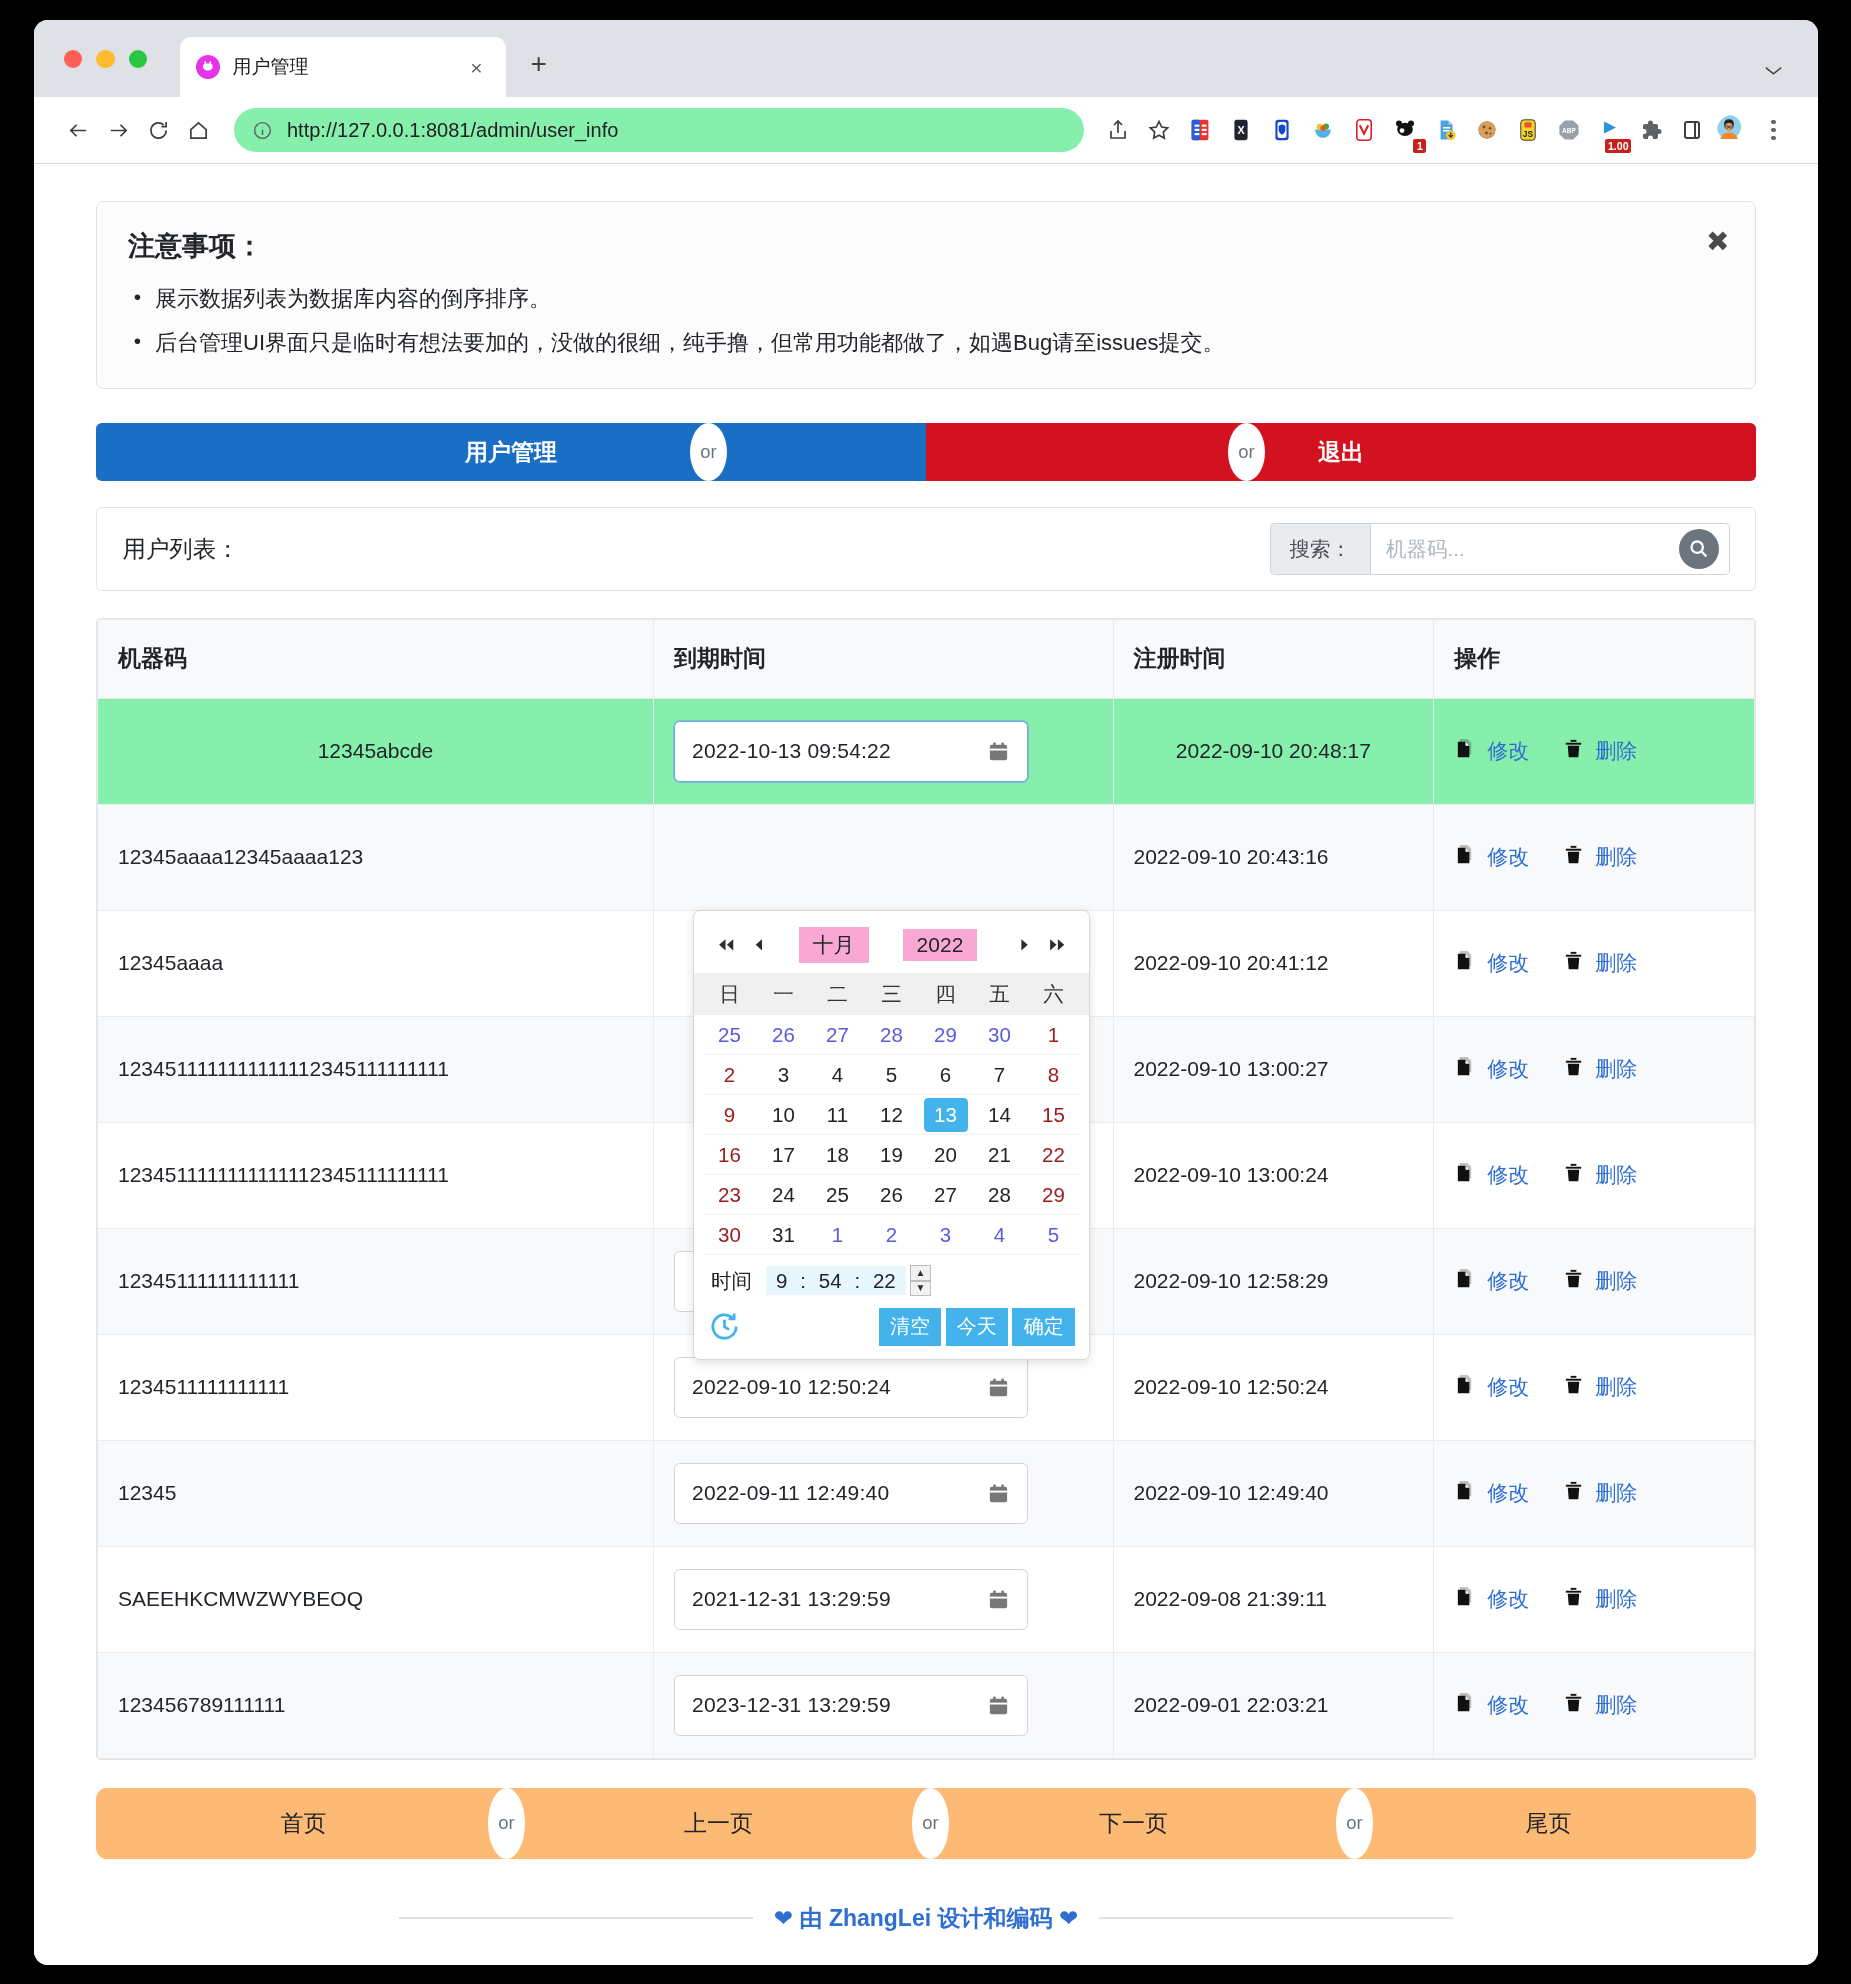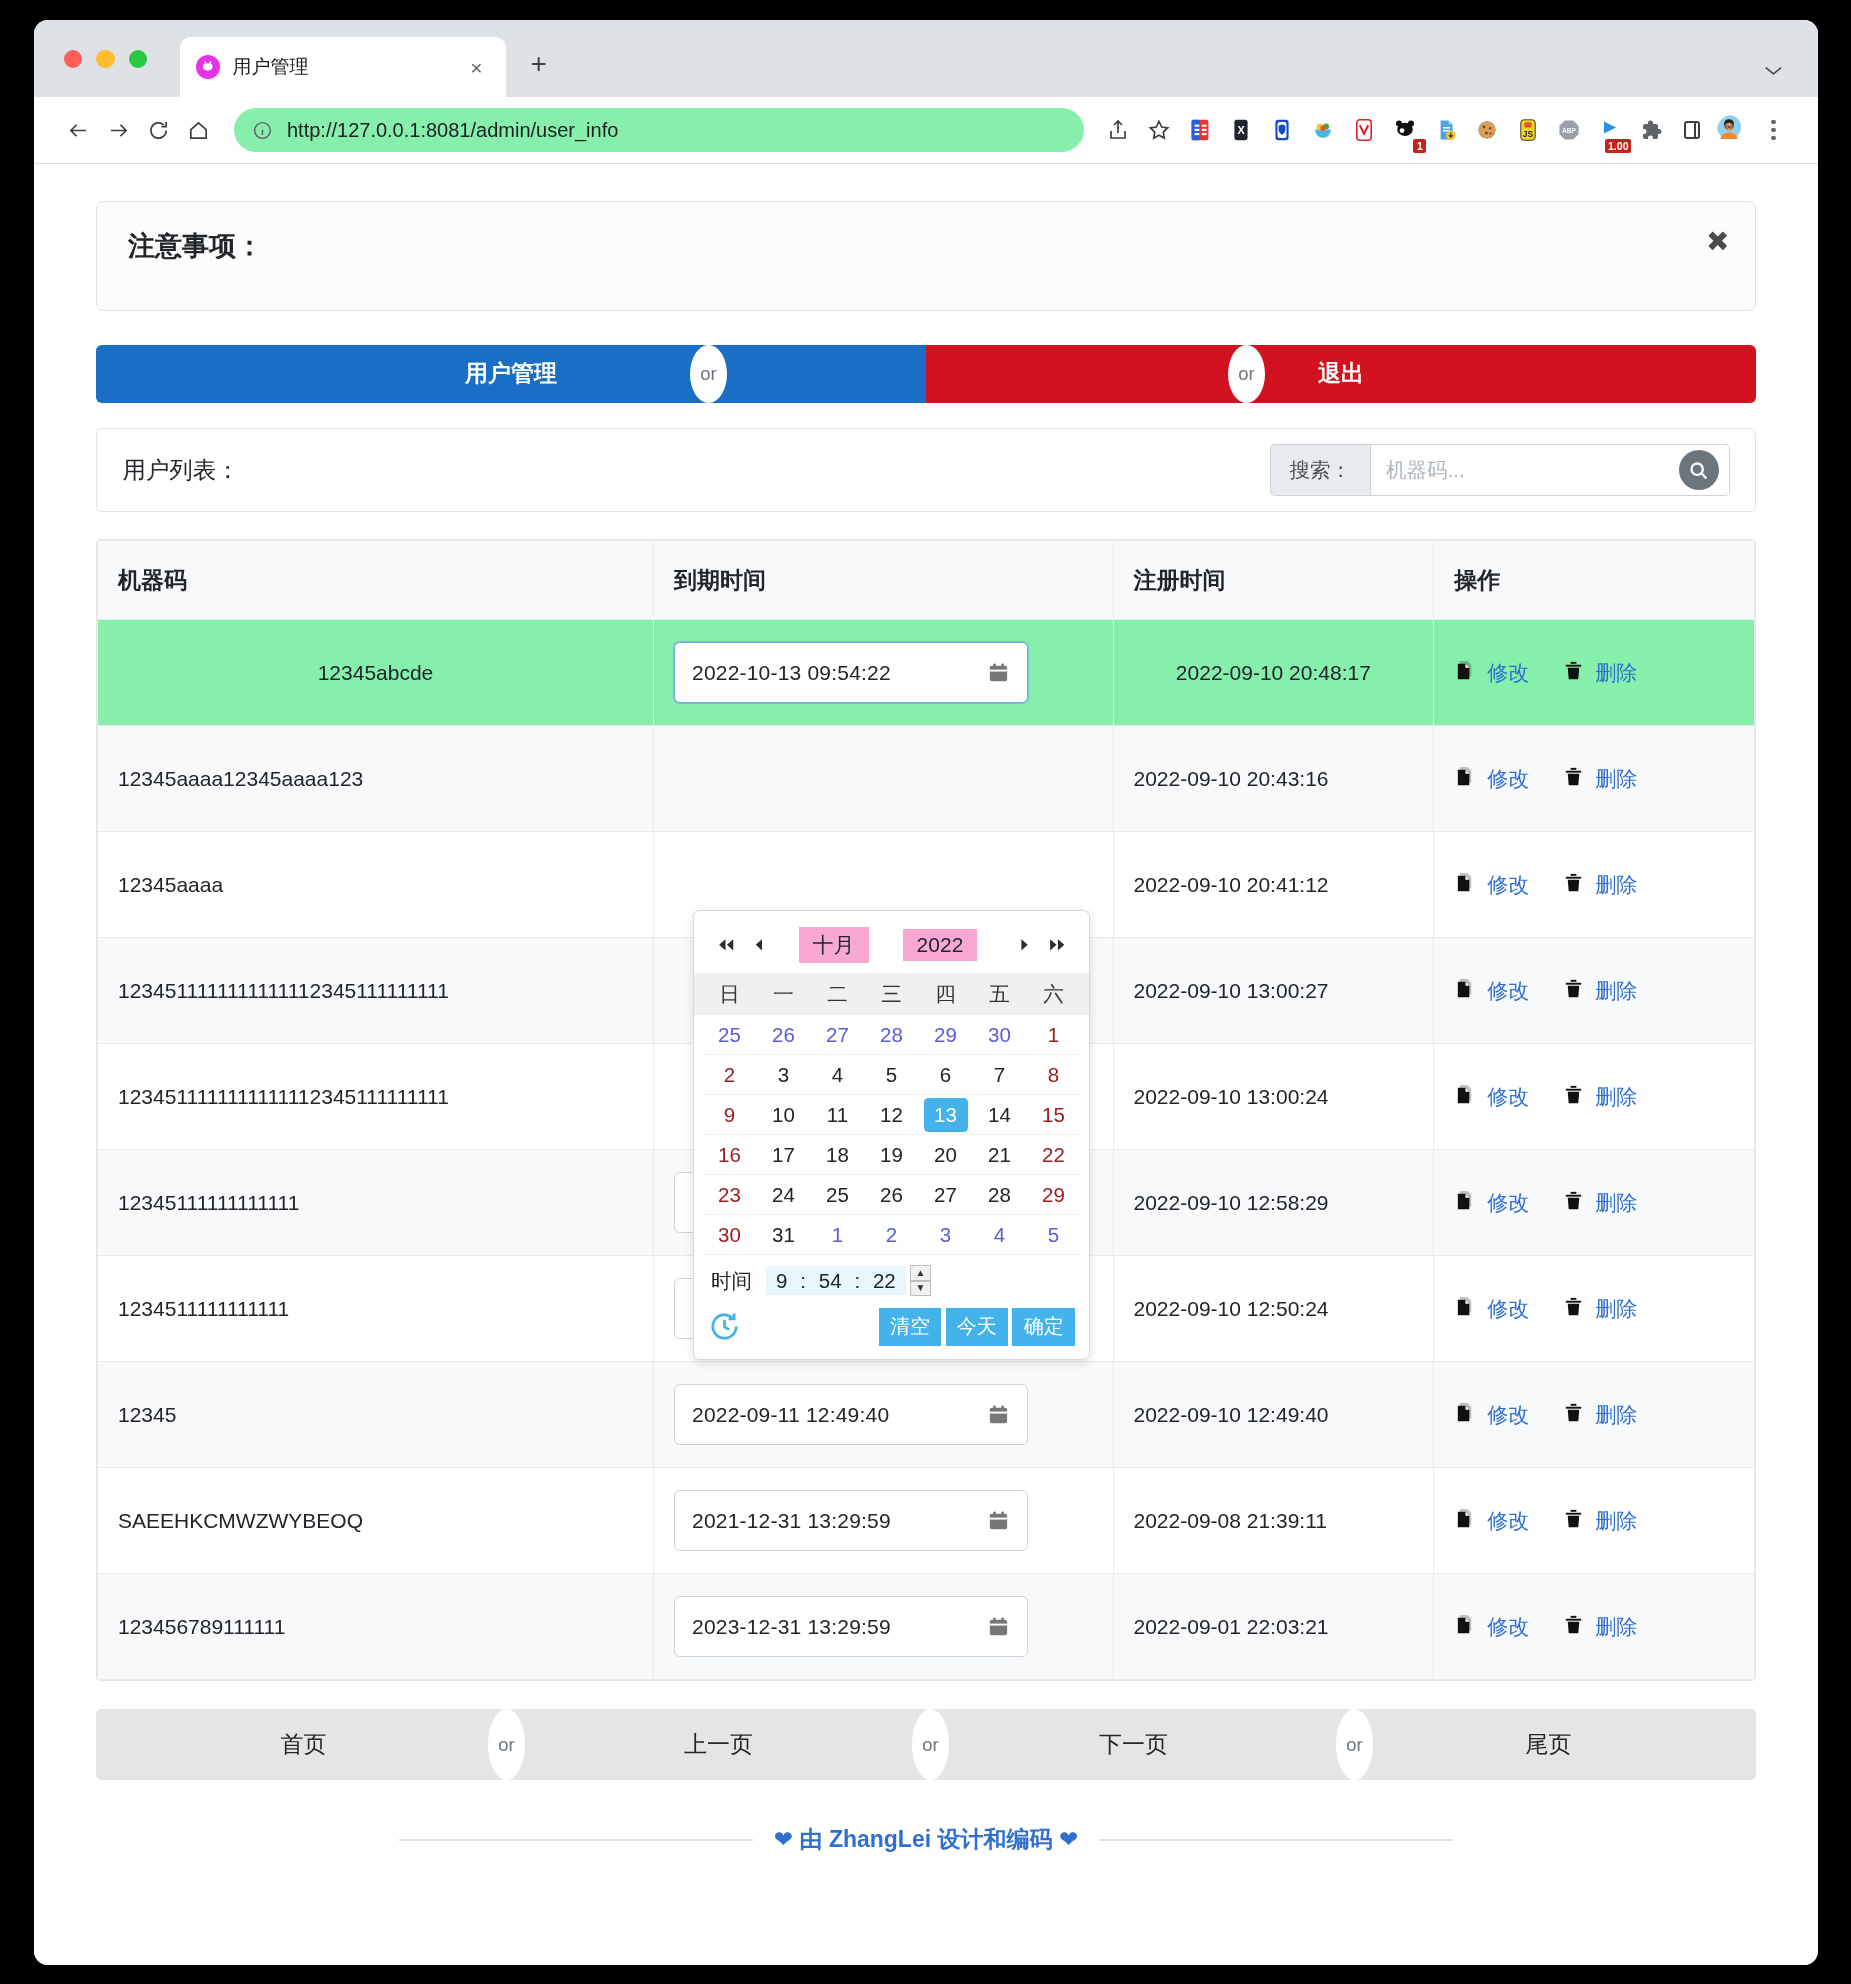--- a/index.html
+++ b/index.html
@@ -381,22 +381,22 @@
     background: #44b3ec; color: #fff;
     font-size: 20px;
     padding: 5.7px 11.3px;
     margin-left: 4.3px;
   }
 
   
   .pagination {
     margin-top: 28px;
     height: 71px;
-    background: #e5e5e5;
-    border-radius: 5px;
+    background: #fdba74;
+    border-radius: 11px;
     display: flex; align-items: center;
     position: relative;
   }
   .page-seg {
     flex: 1 1 0;
     display: flex; align-items: center; justify-content: center;
     font-size: 23px; color: #212529;
   }
   .page-or {
     position: absolute;
@@ -612,20 +612,24 @@
             <i></i>
           </span>
       </div>
     </div>
   </div>
 
   <div class="page">
 
     <div class="alert">
       <div class="alert-title">注意事项：</div>
+      <ul>
+        <li>展示数据列表为数据库内容的倒序排序。</li>
+        <li>后台管理UI界面只是临时有想法要加的，没做的很细，纯手撸，但常用功能都做了，如遇Bug请至issues提交。</li>
+      </ul>
       <div class="alert-close">✖</div>
     </div>
 
     <div class="navstrip">
       <div class="nav-seg seg-blue">
         <span>用户管理</span>
       </div>
       <div class="nav-seg seg-red">
         <span>退出</span>
       </div>

